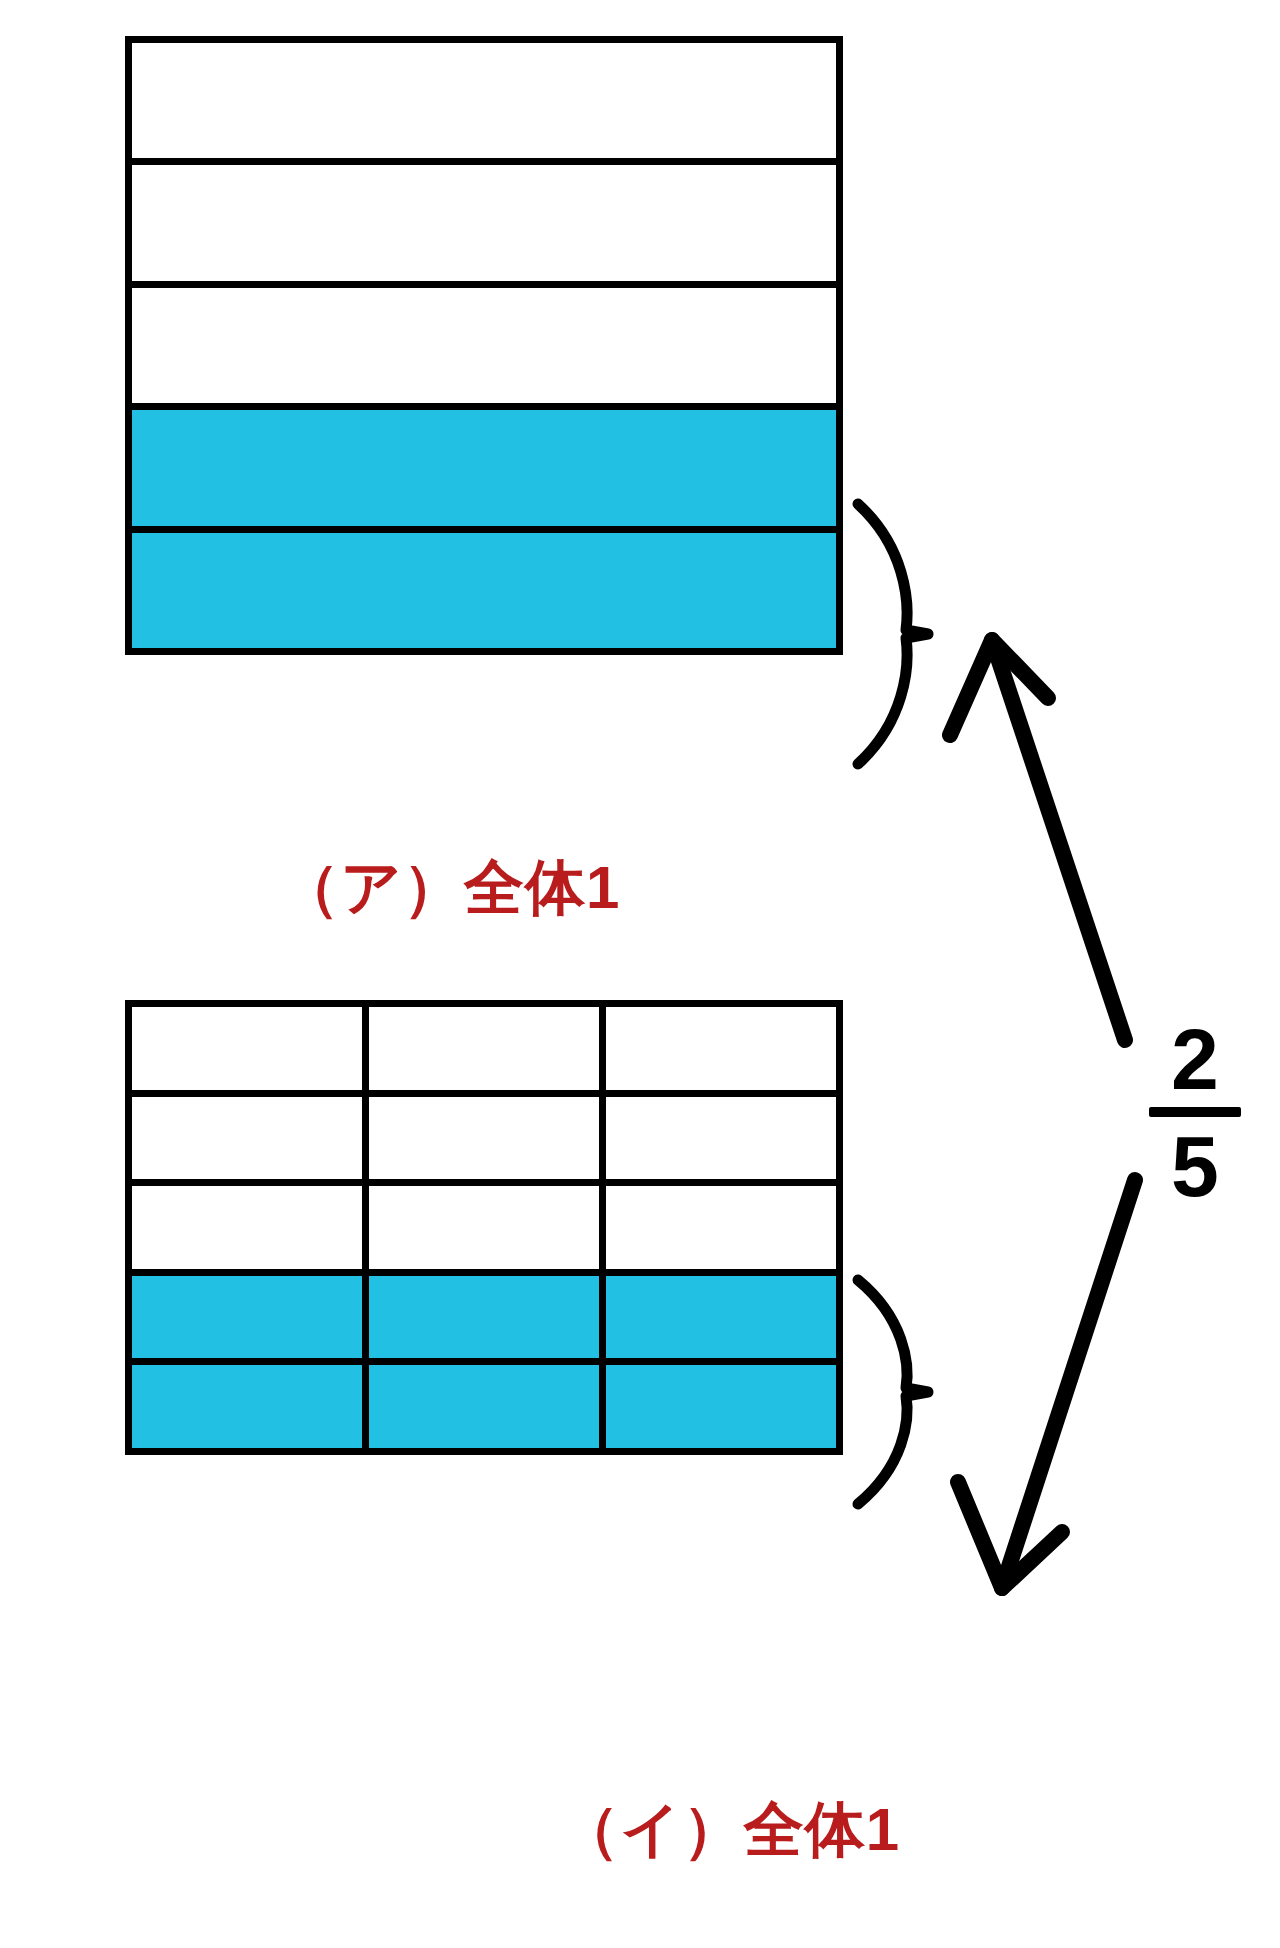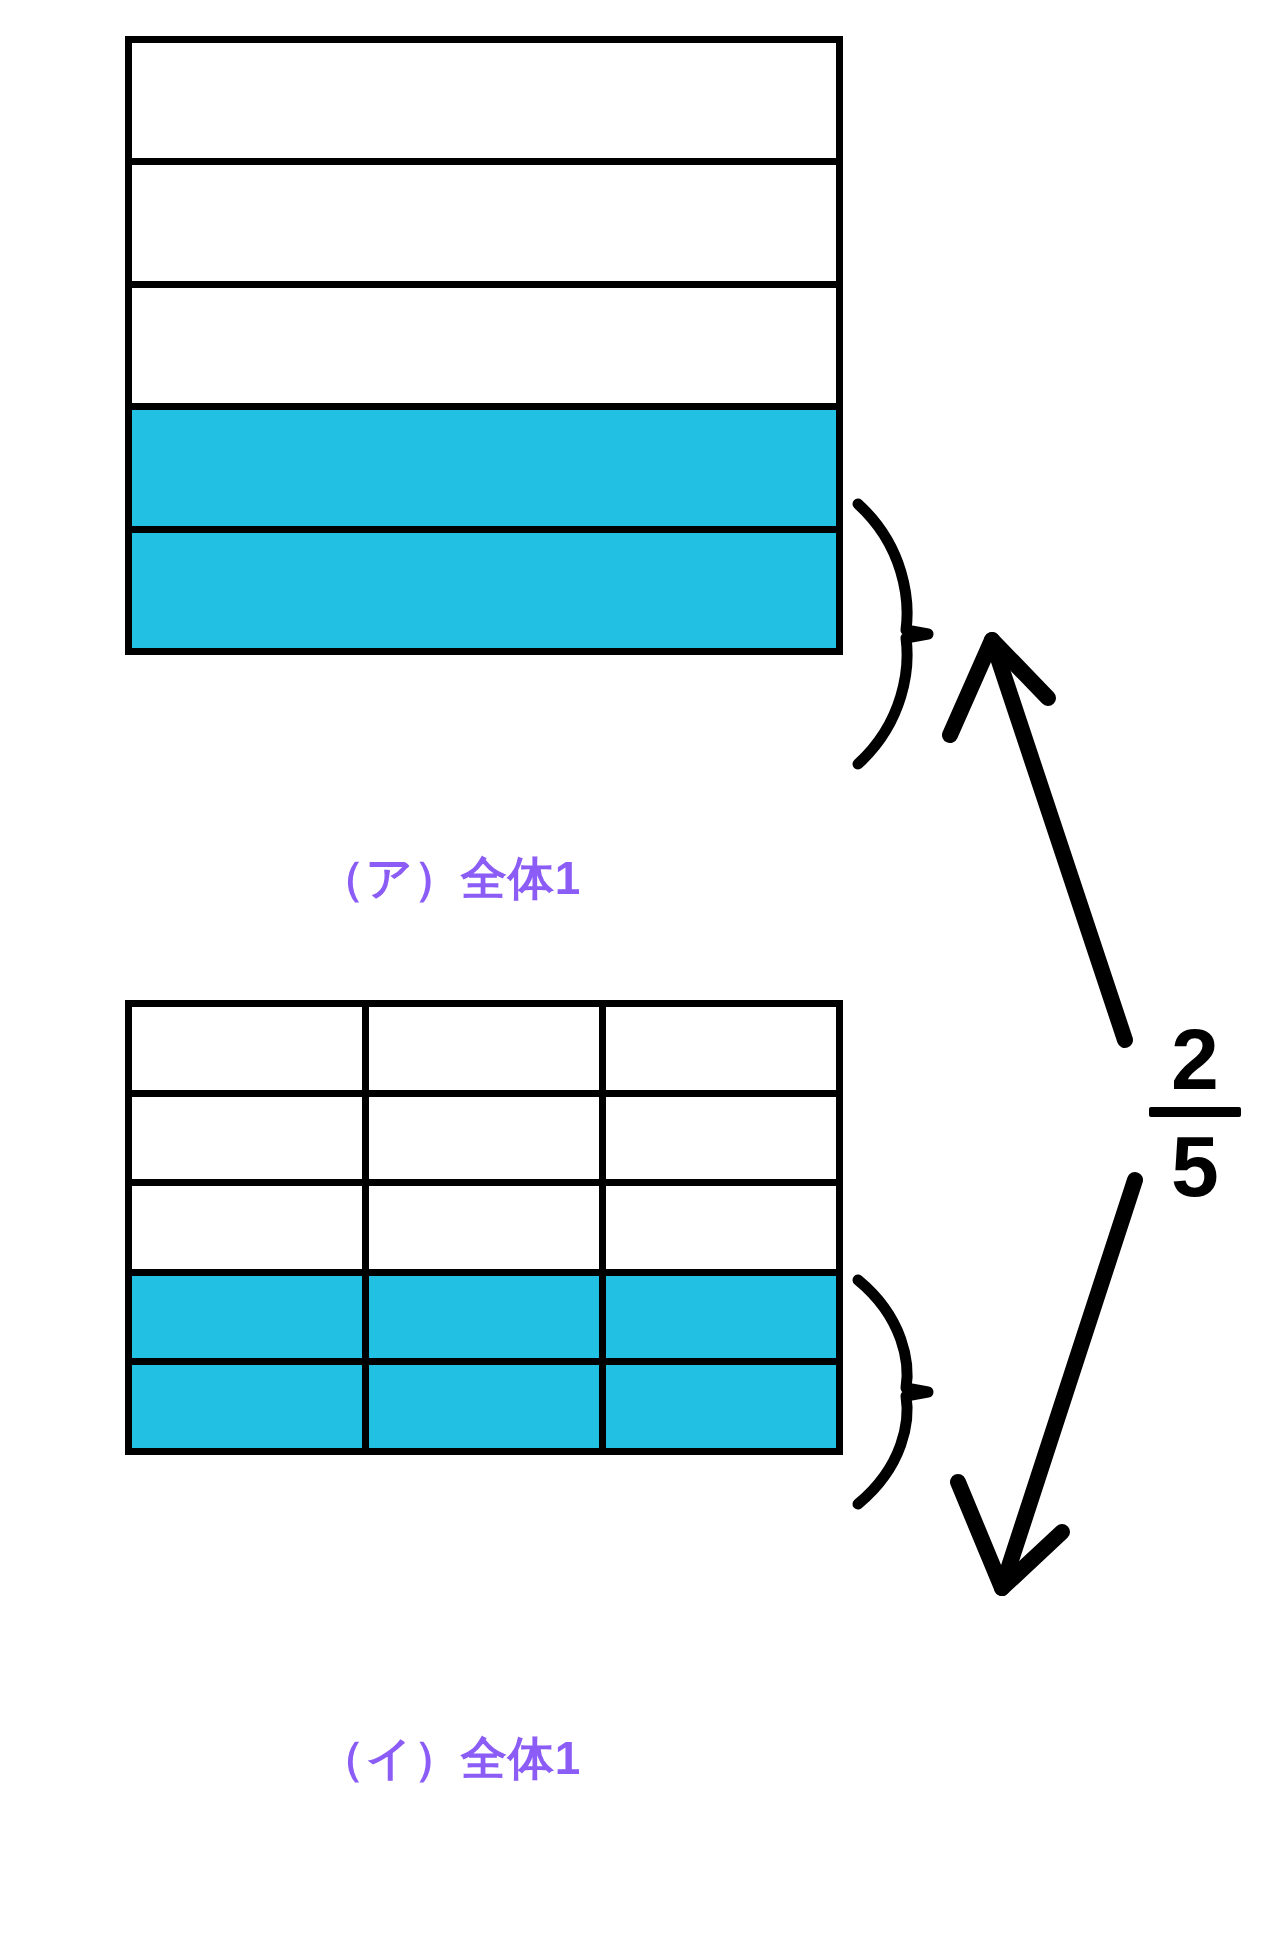--- a/index.html
+++ b/index.html
@@ -72,28 +72,28 @@
   }
   .grid-cell:last-child { border-right: none; }
   .grid-cell.shaded { background: #22c1e3; }
 
   
   .caption {
     position: absolute;
     left: 0;
     width: 900px;
     text-align: center;
-    font-size: 46px;
+    font-size: 60px;
     font-weight: 700;
-    color: #8b5cf6;
+    color: #b91c1c;
     letter-spacing: 1px;
     white-space: nowrap;
   }
   #caption-a { top: 848px; }
-  #caption-b { top: 1728px; }
+  #caption-b { top: 1790px; text-align: right; }
 
   
   .brace {
     position: absolute;
     width: 80px;
   }
   #brace-a { left: 852px; top: 500px; height: 268px; }
   #brace-b { left: 852px; top: 1276px; height: 232px; }
   .brace svg { display: block; width: 100%; height: 100%; overflow: visible; }
 

